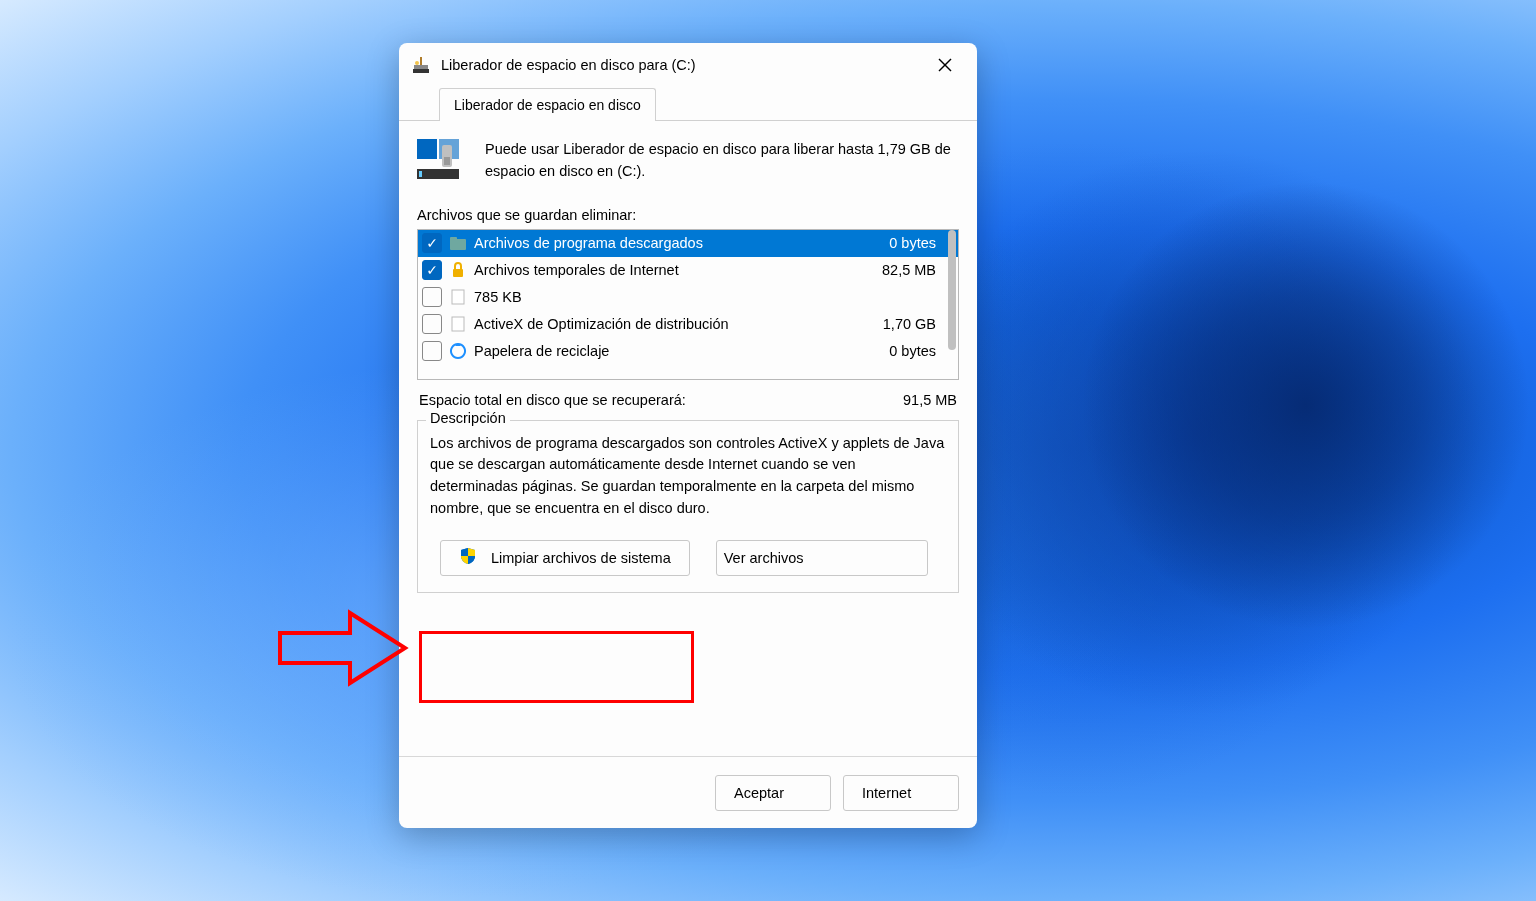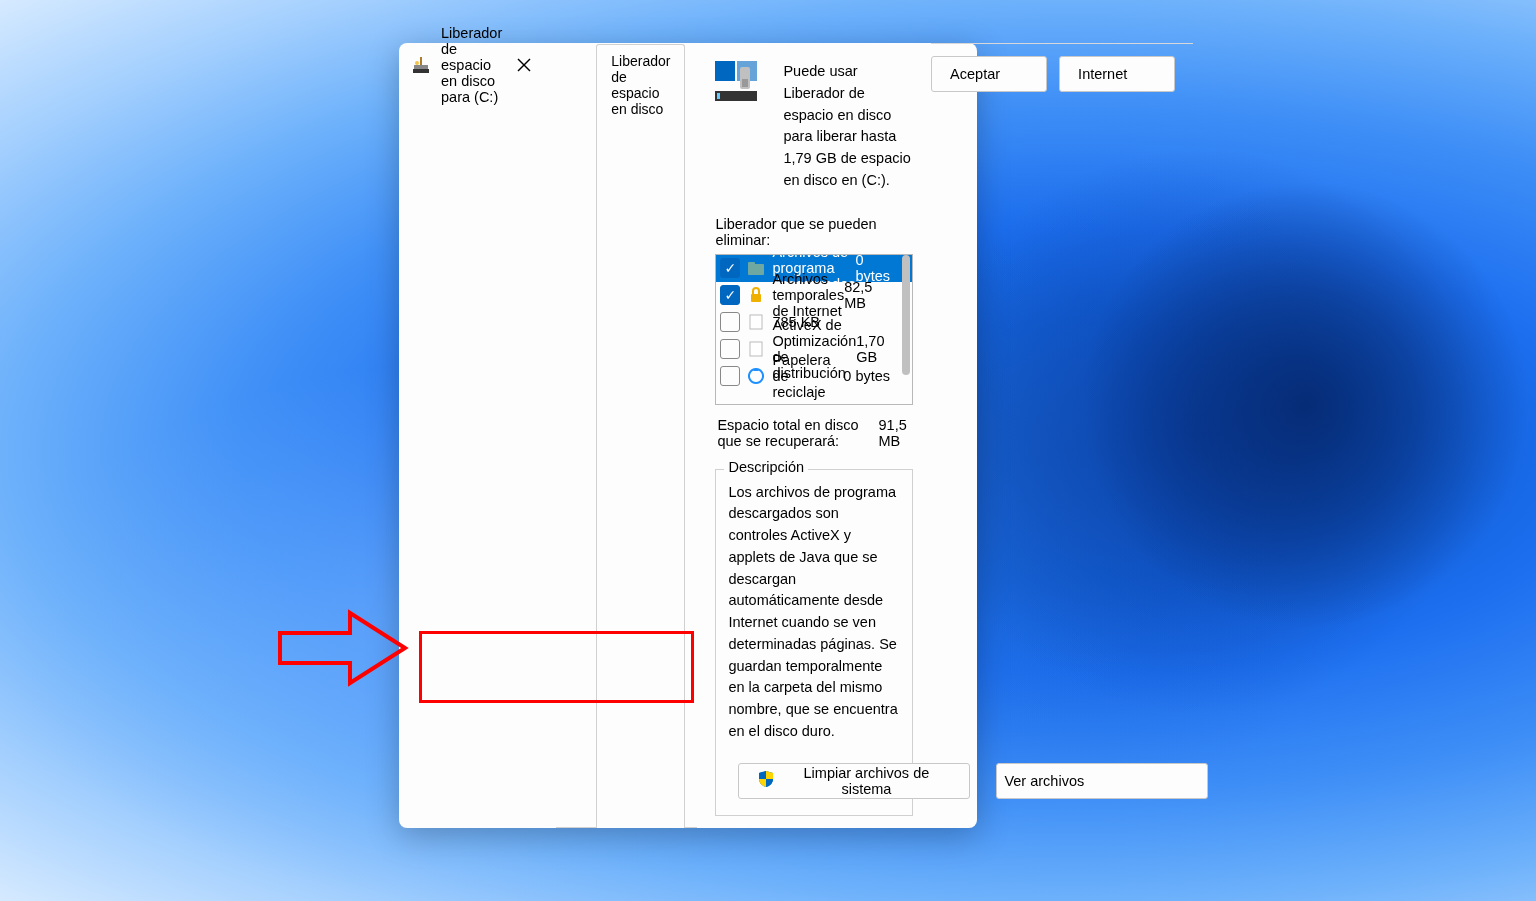--- a/index.html
+++ b/index.html
@@ -13,21 +13,21 @@
         radial-gradient(circle at 85% 45%, rgba(5,40,110,0.9) 0%, rgba(5,40,110,0.5) 8%, transparent 16%),
         radial-gradient(circle at 78% 48%, rgba(10,60,160,0.7) 0%, rgba(10,60,160,0.3) 12%, transparent 22%),
         radial-gradient(circle at 70% 52%, rgba(20,90,200,0.6) 0%, rgba(20,90,200,0.2) 15%, transparent 28%),
         radial-gradient(circle at 60% 55%, rgba(50,130,240,0.5) 0%, transparent 25%),
         radial-gradient(ellipse at 30% 70%, rgba(120,180,255,0.6) 0%, transparent 30%);
     }
 
     .dialog {
       position: absolute; left: 399px; top: 43px; width: 578px; height: 785px;
       background: #fdfdfd; border-radius: 8px; box-shadow: 0 8px 32px rgba(0,0,0,0.25);
-      display: flex; 
+      display: flex; flex-direction: column;
     }
     .titlebar {
       height: 44px; display: flex; align-items: center; padding: 0 10px 0 12px;
     }
     .titlebar-icon { width: 20px; height: 20px; margin-right: 10px; }
     .titlebar-title { font-size: 14.5px; color: #000; flex: 1; }
     .close-btn { width: 44px; height: 32px; display:flex; align-items:center; justify-content:center; }
 
     .tabbar { display: flex; padding: 0 12px; border-bottom: 1px solid #d0d0d0; }
     .tab {
@@ -53,39 +53,39 @@
       display: flex; align-items: center; justify-content: center; flex-shrink: 0;
     }
     .chk.checked { background: #0067c0; border-color: #0067c0; color: #fff; }
     .file-icon { width: 20px; height: 20px; margin-right: 6px; flex-shrink: 0; display:flex; align-items:center; justify-content:center; }
     .file-name { flex: 1; }
     .file-size { padding-right: 18px; }
     .scroll-thumb { position:absolute; right:2px; top:0; width:8px; height:120px; background:#c0c0c0; border-radius:4px; }
 
     .total-row { display: flex; justify-content: space-between; font-size: 14.5px; margin: 12px 2px 10px 2px; }
 
-    .desc-group { border: 1px solid #d0d0d0; padding: 12px 12px 72px 12px; position: relative; margin-top: 20px; }
+    .desc-group { border: 1px solid #d0d0d0; padding: 12px 12px 72px 12px; position: relative; margin-top: 12px; }
     .desc-legend { position:absolute; top:-11px; left:8px; background:#fdfdfd; padding: 0 4px; font-size: 14.5px; }
     .desc-text { font-size: 14.5px; line-height: 1.5; }
 
     .action-row { display:flex; gap: 26px; margin-top: 18px; padding: 0 0 0 10px; }
     .win-btn {
       height: 36px; border: 1px solid #c8c8c8; background: #fdfdfd; font-size: 14.5px;
-      display: flex; align-items: center; justify-content: space-between; gap: 6px; cursor: pointer;
+      display: flex; align-items: center; justify-content: space-between; gap: 14px; cursor: pointer;
       border-radius: 3px; padding: 0 18px;
     }
     .win-btn.primary { min-width: 232px; }
     .win-btn.view { min-width: 212px; padding-left: 7px; }
 
     .highlight-box {
       position: absolute; border: 3.5px solid #ff0000; pointer-events: none;
     }
 
     .footer {
-      border-top: 1px solid #d8d8d8; height: 60px; display:flex; align-items:center; justify-content:flex-end;
+      border-top: 1px solid #d8d8d8; height: 72px; display:flex; align-items:center; justify-content:flex-end;
       gap: 12px; padding-right: 18px;
     }
     .footer .win-btn { min-width: 116px; }
 
     
     .arrow-annot { position:absolute; left:270px; top:608px; width:140px; height:80px; pointer-events:none; }
 
     
     .broom-svg circle.brush{fill:#f3c34a;} .broom-svg rect.handle{fill:#b07d2b;}
     .shield-icon svg {width:18px; height:18px;}
@@ -127,21 +127,21 @@
             <rect x="2" y="32" width="3" height="6" fill="#6cf"></rect>
             <rect x="0" y="0" width="20" height="20" fill="#0067c0"></rect>
             <rect x="22" y="0" width="20" height="20" fill="#0067c0" opacity="0.6"></rect>
             <rect x="25" y="6" width="10" height="22" fill="#c0c0c0" rx="2"></rect>
             <rect x="27" y="18" width="6" height="8" fill="#999"></rect>
           </svg>
       </span>
       <div class="intro-text">Puede usar Liberador de espacio en disco para liberar hasta 1,79 GB de espacio en disco en  (C:).</div>
     </div>
 
-    <div class="list-label">Liberador que se pueden eliminar:</div>
+    <div class="list-label">Archivos que se guardan eliminar:</div>
     <div class="file-list" id="file-list">
       <div class="file-row selected">
           <span class="chk checked">
             <span class="checkmark">✓</span>
           </span>
           <span class="file-icon">
             <svg width="18" height="18" viewBox="0 0 18 18">
               <rect x="1" y="5" width="16" height="11" fill="#6fa8a0" rx="1"></rect>
               <rect x="1" y="3" width="7" height="4" fill="#6fa8a0" rx="1"></rect>
             </svg>

